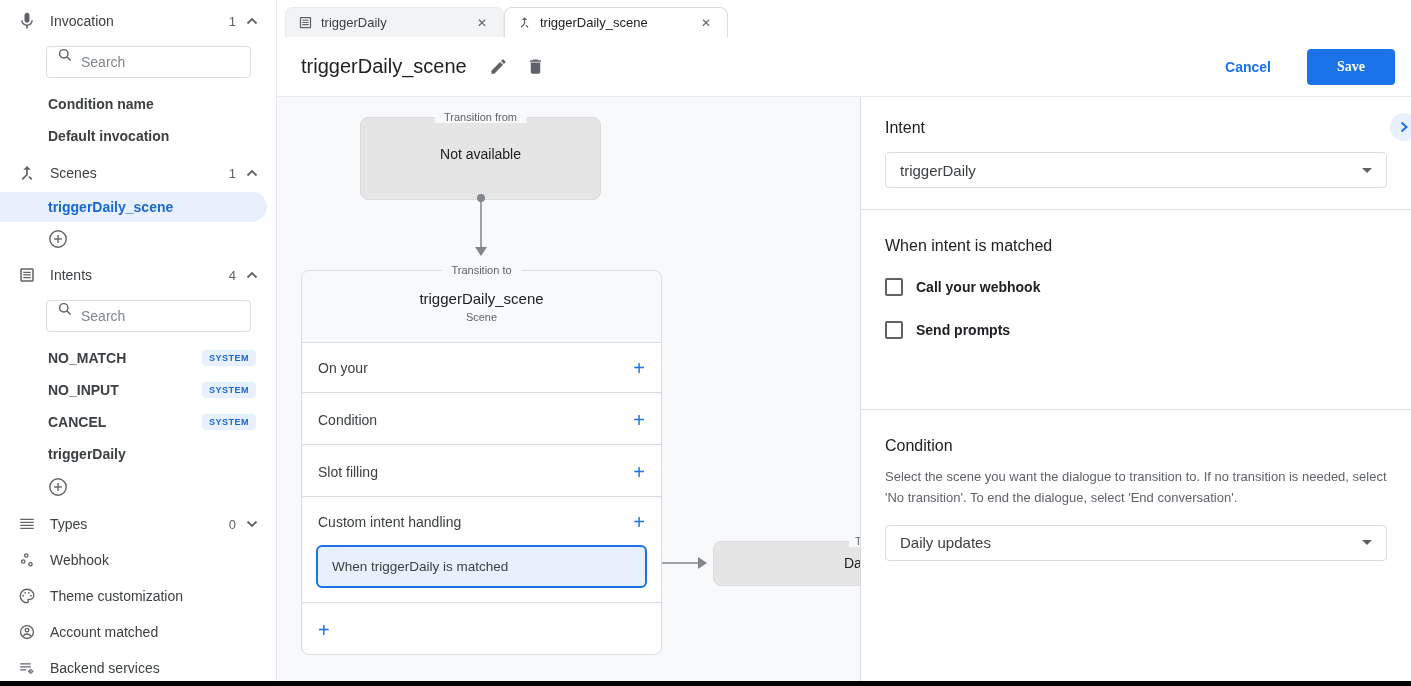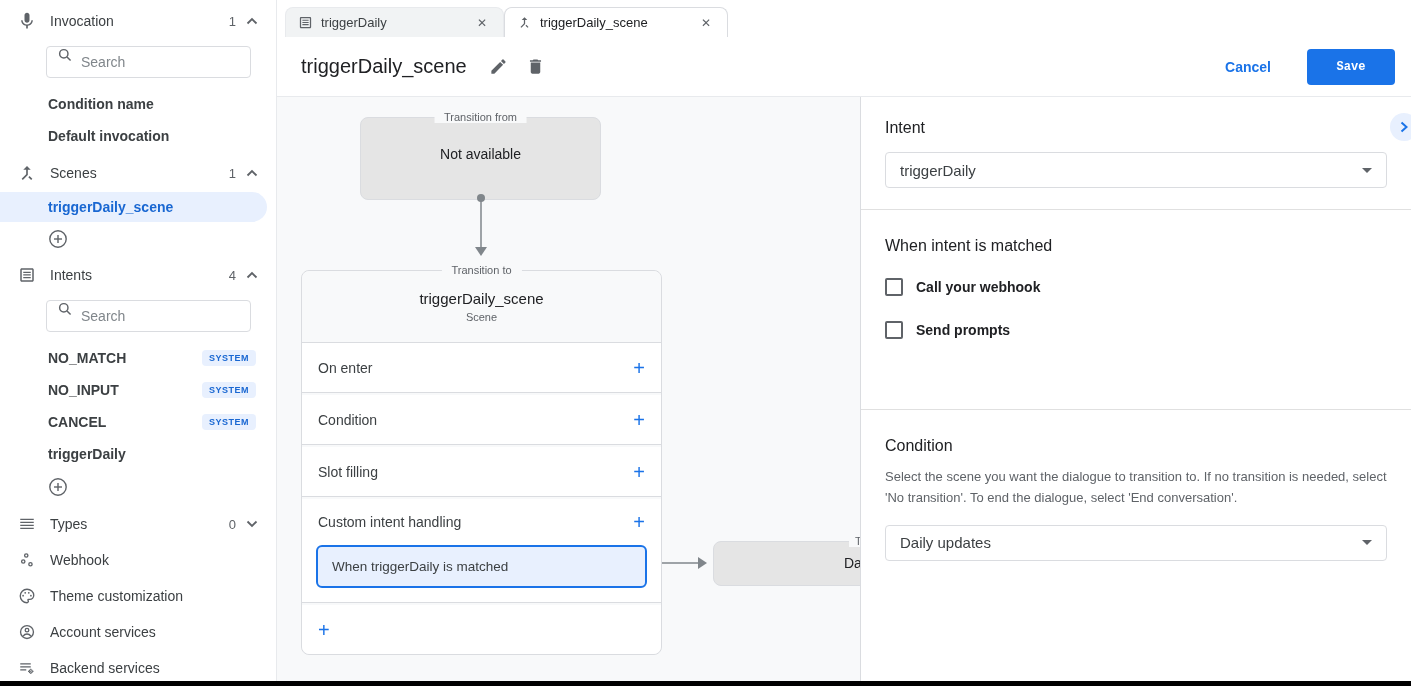--- a/index.html
+++ b/index.html
@@ -58,23 +58,23 @@
 
   .hdr {
     height:60px; border-bottom:1px solid #e8eaed; background:#fff;
     display:flex; align-items:center; padding:0 16px 0 24px;
   }
   .hdr-title { font-size:20px; color:#202124; }
   .hdr-icon { margin-left:22px; cursor:pointer; display:flex; }
   .hdr-right { margin-left:auto; display:flex; align-items:center; }
   .btn-cancel { color:#1a73e8; font-size:14px; font-weight:600; margin-right:36px; cursor:pointer; }
   .btn-save {
-    background:#1a73e8; color:#fff; font-size:12px; font-weight:600;
+    background:#1a73e8; color:#fff; font-size:14px; font-weight:600;
     border:none; border-radius:4px; height:36px; width:88px; cursor:pointer;
-    font-family:Liberation Mono, monospace;
+    font-family:Liberation Serif, serif;
   }
 
   .content { flex:1; display:flex; min-height:0; }
 
   
   .canvas { width:583px; min-width:583px; position:relative; background:#f8f9fa; overflow:hidden; }
   .flow-box { position:absolute; background:#e5e5e5; border:1px solid #dadce0; border-radius:8px; }
   .flow-legend {
     position:absolute; top:-7px; left:50%; transform:translateX(-50%);
     background:#f8f9fa; padding:0 10px; font-size:11px; color:#5f6368; white-space:nowrap;
@@ -299,21 +299,21 @@
     </div>
 
     <div class="side-row bottom-row">
       <span class="icon">
         <svg class="ic" width="18" height="18" viewBox="0 0 24 24" fill="none" stroke="#5f6368" stroke-width="1.8">
             <circle cx="12" cy="12" r="8.6"></circle>
             <circle cx="12" cy="9.5" r="2.4"></circle>
             <path d="M6.8 17.6c1.3-1.9 3.1-2.9 5.2-2.9s3.9 1 5.2 2.9"></path>
           </svg>
       </span>
-      <span class="lbl">Account services</span>
+      <span class="lbl">Account matched</span>
     </div>
 
     <div class="side-row bottom-row">
       <span class="icon">
         <svg class="ic" width="18" height="18" viewBox="0 0 24 24">
             <path d="M3 5.5h14v1.8H3zM3 9.5h14v1.8H3zM3 13.5h8v1.8H3z" fill="#5f6368"></path>
             <circle cx="17" cy="16.5" r="2.1" fill="none" stroke="#5f6368" stroke-width="1.5"></circle>
             <circle cx="17" cy="16.5" r="0.8" fill="#5f6368"></circle>
             <line x1="17" y1="12.9" x2="17" y2="14.1" stroke="#5f6368" stroke-width="1.5"></line>
             <line x1="17" y1="18.9" x2="17" y2="20.1" stroke="#5f6368" stroke-width="1.5"></line>
@@ -388,21 +388,21 @@
 
         <div class="scene-card">
           <span class="flow-legend">Transition to</span>
           <div class="scene-card-inner">
             <div class="scene-head">
               <span class="scene-head-title">triggerDaily_scene</span>
               <span class="scene-head-sub">Scene</span>
             </div>
             <div class="card-sec">
               <div class="card-row">
-                <span class="row-lbl">On enter</span>
+                <span class="row-lbl">On your</span>
                 <span class="plus">+</span>
               </div>
             </div>
             <div class="card-sec">
               <div class="card-row">
                 <span class="row-lbl">Condition</span>
                 <span class="plus">+</span>
               </div>
             </div>
             <div class="card-sec">

